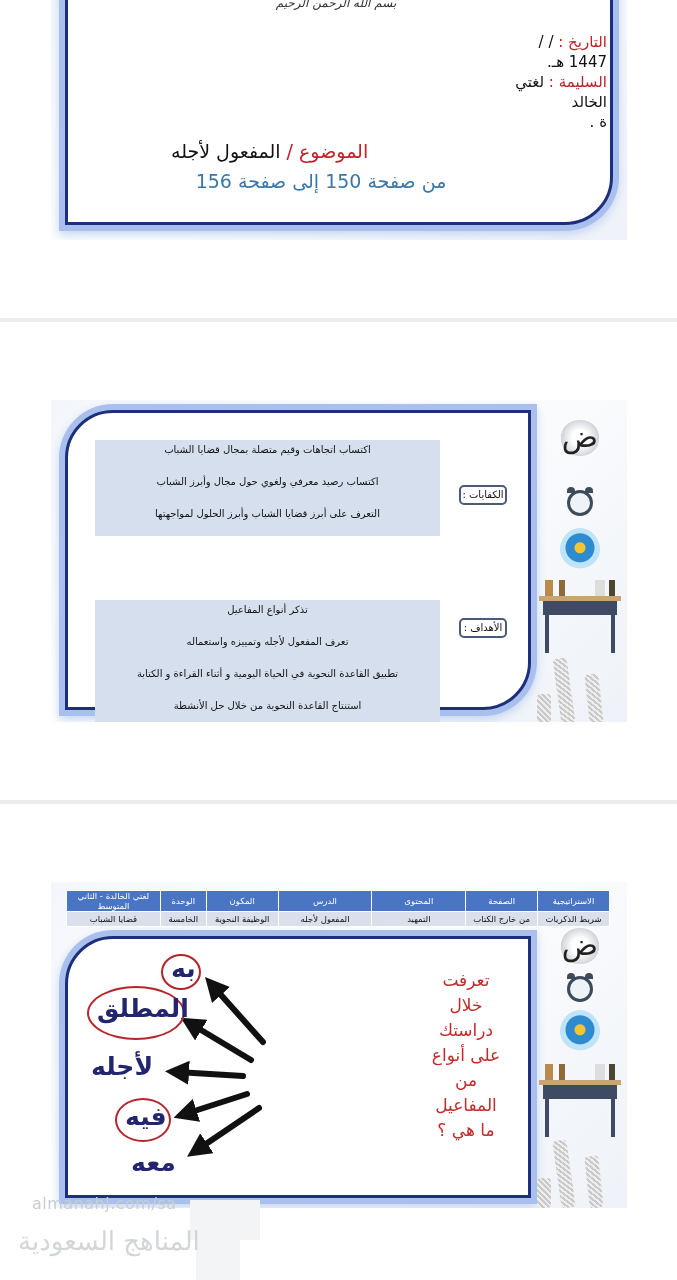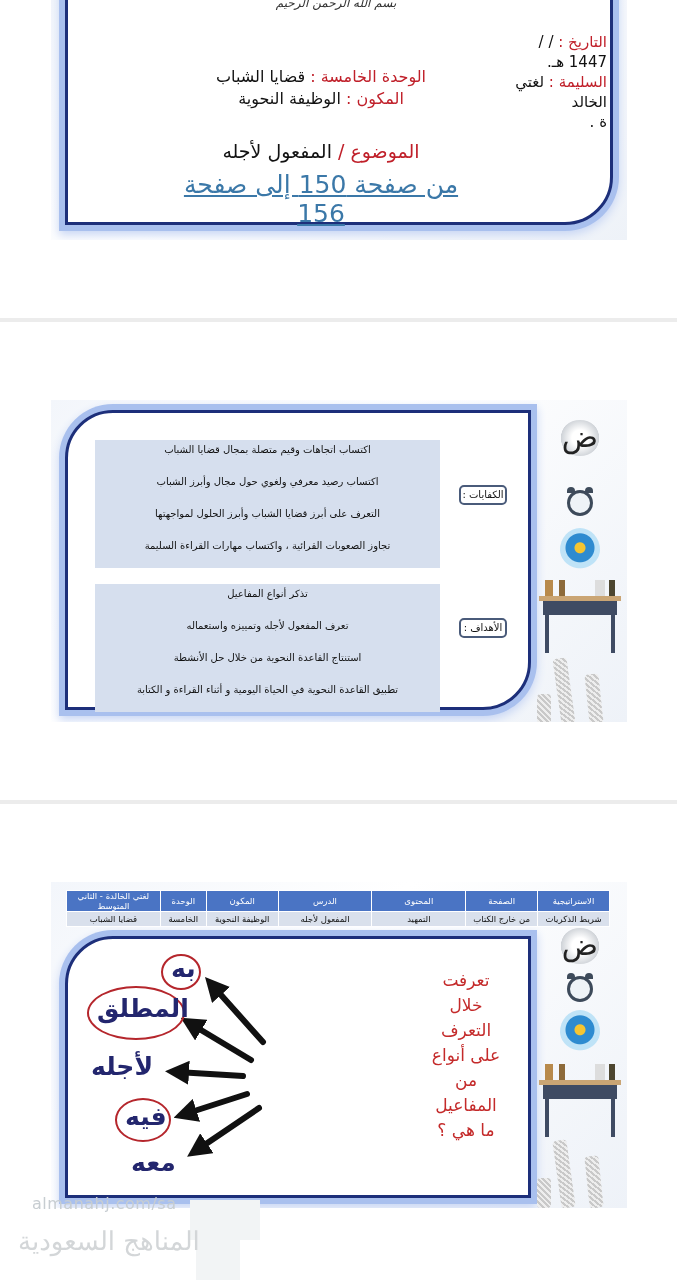--- a/index.html
+++ b/index.html
@@ -21,22 +21,22 @@
 
   
   #s1 { top: 0; height: 240px; }
   #s1 .frame { left: 14px; top: -20px; width: 548px; height: 245px; border-radius: 0 0 48px 0; }
   .basmala { position: absolute; top: -4px; left: 200px; width: 170px; height: 20px;
     font-family: "DejaVu Serif", serif; font-size: 12px; color: #333; text-align: center; font-style: italic; }
   .logo-mini { position: absolute; top: -2px; right: 14px; width: 70px; height: 8px; font-size: 6px; color: #9aa; text-align: right; }
   .meta { position: absolute; top: 32px; right: 20px; width: 120px; font-size: 15px; line-height: 20px; color: #111; text-align: right; }
   .red { color: #c0202a; }
   .unit { position: absolute; top: 66px; left: 150px; width: 240px; text-align: center; font-size: 16px; line-height: 22px; color: #111; }
-  .topic { position: absolute; top: 140px; left: 120px; width: 300px; text-align: center; font-size: 19px; color: #111; }
-  .pages { position: absolute; top: 170px; left: 120px; width: 300px; text-align: center; font-size: 25px; color: #3b78a8; text-decoration: underline; }
+  .topic { position: absolute; top: 140px; left: 120px; width: 300px; text-align: left; font-size: 19px; color: #111; }
+  .pages { position: absolute; top: 170px; left: 120px; width: 300px; text-align: center; font-size: 19px; color: #3b78a8; }
 
   
   .side { position: absolute; right: 4px; width: 86px; }
   .ico { position: absolute; left: 50%; transform: translateX(-50%); }
   .dad { width: 40px; height: 36px; border-radius: 50%; background: radial-gradient(circle, #fff 30%, #cfd3d8 70%, transparent 72%);
      font-family: "DejaVu Serif", serif; font-size: 30px; line-height: 34px; text-align: center; color: #222; }
   .clock { width: 26px; height: 26px; border-radius: 50%; border: 3px solid #3d4a5a; background: #eef3f7; }
   .clock::before, .clock::after { content: ""; position: absolute; top: -6px; width: 8px; height: 6px; border-radius: 4px 4px 0 0; background: #3d4a5a; }
   .clock::before { left: -3px; } .clock::after { right: -3px; }
   .bulb { width: 40px; height: 44px; border-radius: 50%; background: radial-gradient(circle at 50% 45%, #f5c531 0 5px, #2e8bd0 6px 14px, #bfe3f7 15px 20px, transparent 21px); }
@@ -79,49 +79,44 @@
 <div class="slide" id="s1">
   <div class="frame"></div>
   <div class="basmala">بسم الله الرحمن الرحيم</div>
   <div class="logo-mini"></div>
   <div class="meta">
     <div><span class="red">التاريخ :</span> <span>/ /</span></div>
     <div>1447 هـ.</div>
     <div><span class="red">السليمة :</span> <span>لغتي الخالد</span></div>
     <div>ة .</div>
   </div>
-  <div class="unit">
-    <div><span class="red">الوحدة الخامسة :</span> <span>قضايا الشباب</span></div>
-    <div><span class="red">المكون :</span> <span>الوظيفة النحوية</span></div>
-  </div>
   <div class="topic">
     <span class="red">الموضوع /</span>
     <span>المفعول لأجله</span>
   </div>
   <div class="pages">من صفحة 150 إلى صفحة 156</div>
 </div>
 
 <div class="sep" style="top:318px"></div>
 
 <div class="slide" id="s2">
   <div class="frame"></div>
 
   <div class="rows" style="top:40px">
     <div class="row">اكتساب اتجاهات وقيم متصلة بمجال قضايا الشباب</div>
     <div class="row">اكتساب رصيد معرفي ولغوي حول مجال وأبرز الشباب</div>
     <div class="row">التعرف على أبرز قضايا الشباب وأبرز الحلول لمواجهتها</div>
-    <div class="row">تجاوز الصعوبات القرائية ، واكتساب مهارات القراءة السليمة</div>
   </div>
   <div class="tag" style="top:85px">الكفايات :</div>
 
-  <div class="rows" style="top:184px">
+  <div class="rows" style="top:200px">
     <div class="row">تذكر أنواع المفاعيل</div>
     <div class="row">تعرف المفعول لأجله وتمييزه واستعماله</div>
+    <div class="row">تطبيق القاعدة النحوية في الحياة اليومية و أثناء القراءة و الكتابة</div>
     <div class="row">استنتاج القاعدة النحوية من خلال حل الأنشطة</div>
-    <div class="row">تطبيق القاعدة النحوية في الحياة اليومية و أثناء القراءة و الكتابة</div>
   </div>
   <div class="tag" style="top:218px">الأهداف :</div>
 
   <div class="side" style="top:14px;height:310px">
     <div class="ico dad" style="top:6px">ض</div>
     <div class="ico clock" style="top:76px"></div>
     <div class="ico bulb" style="top:114px"></div>
     <div class="ico desk" style="top:162px">
       <div class="items"></div>
         <div class="top"></div>
@@ -188,21 +183,21 @@
   <div class="w" style="left:40px;top:170px">لأجله</div>
 
   <div class="ring" style="left:64px;top:216px;width:56px;height:44px"></div>
   <div class="w" style="left:74px;top:220px">فيه</div>
 
   <div class="w" style="left:80px;top:266px">معه</div>
 
   <div class="q">
     <div>تعرفت</div>
     <div>خلال</div>
-    <div>التعرف</div>
+    <div>دراستك</div>
     <div>على أنواع</div>
     <div>من</div>
     <div>المفاعيل</div>
     <div>ما هي ؟</div>
   </div>
 
   <div class="side" style="top:46px;height:280px">
     <div class="ico dad" style="top:0px">ض</div>
     <div class="ico clock" style="top:48px"></div>
     <div class="ico bulb" style="top:82px"></div>

